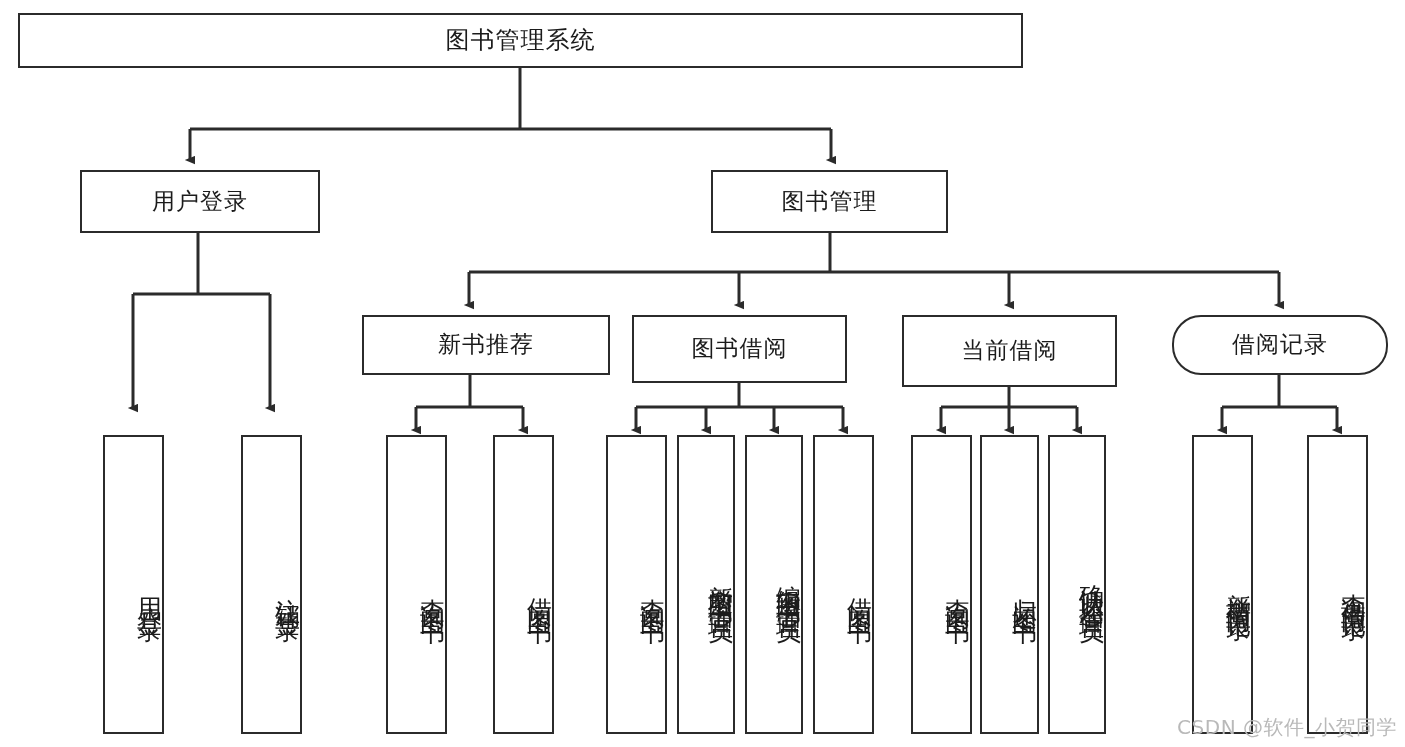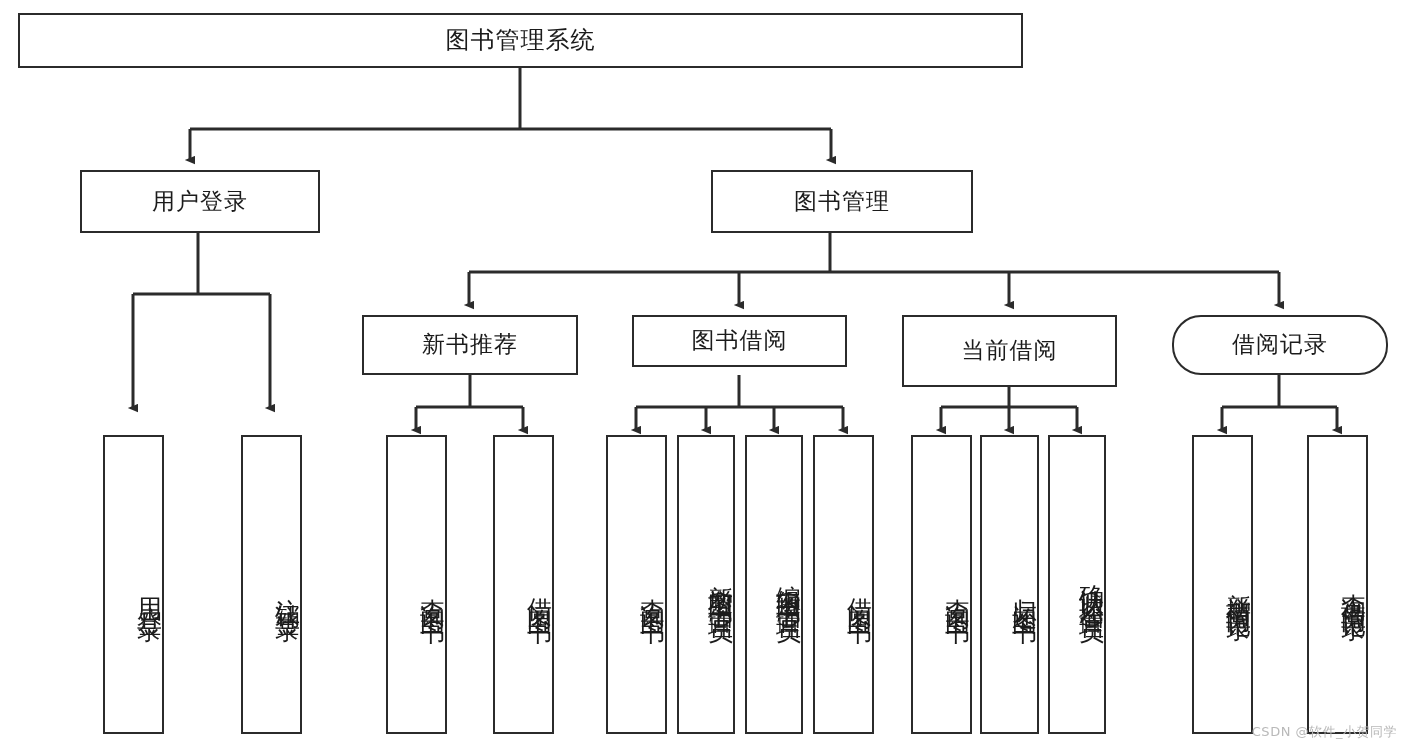--- a/index.html
+++ b/index.html
@@ -61,21 +61,21 @@
     letter-spacing: 5px;
   }
   .vlabel {
     display: block;
     white-space: nowrap;
   }
   #watermark {
     position: absolute;
     right: 8px;
     bottom: 6px;
-    font-size: 13px;
+    font-size: 20px;
     color: #b9b9b9;
     letter-spacing: 0.5px;
     white-space: nowrap;
   }
 </style>
 </head>
 <body>
 
 <div id="diagram-root">
 
@@ -130,28 +130,28 @@
     </g>
   </svg>
 
   <div class="node node-h node-root" style="left:18px; top:13px; width:1005px; height:55px;">
     <span>图书管理系统</span>
   </div>
 
   <div class="node node-h" style="left:80px; top:170px; width:240px; height:63px;">
     <span>用户登录</span>
   </div>
-  <div class="node node-h" style="left:711px; top:170px; width:262px; height:63px;">
+  <div class="node node-h" style="left:711px; top:170px; width:237px; height:63px;">
     <span>图书管理</span>
   </div>
 
-  <div class="node node-h" style="left:362px; top:315px; width:216px; height:60px;">
+  <div class="node node-h" style="left:362px; top:315px; width:248px; height:60px;">
     <span>新书推荐</span>
   </div>
-  <div class="node node-h" style="left:632px; top:315px; width:215px; height:52px;">
+  <div class="node node-h" style="left:632px; top:315px; width:215px; height:68px;">
     <span>图书借阅</span>
   </div>
   <div class="node node-h" style="left:902px; top:315px; width:215px; height:72px;">
     <span>当前借阅</span>
   </div>
   <div class="node node-h" style="left:1172px; top:315px; width:216px; height:60px;border-radius:29px;">
     <span>借阅记录</span>
   </div>
 
   <div class="node node-v" style="left:103px; top:435px; width:61px; height:299px;">

